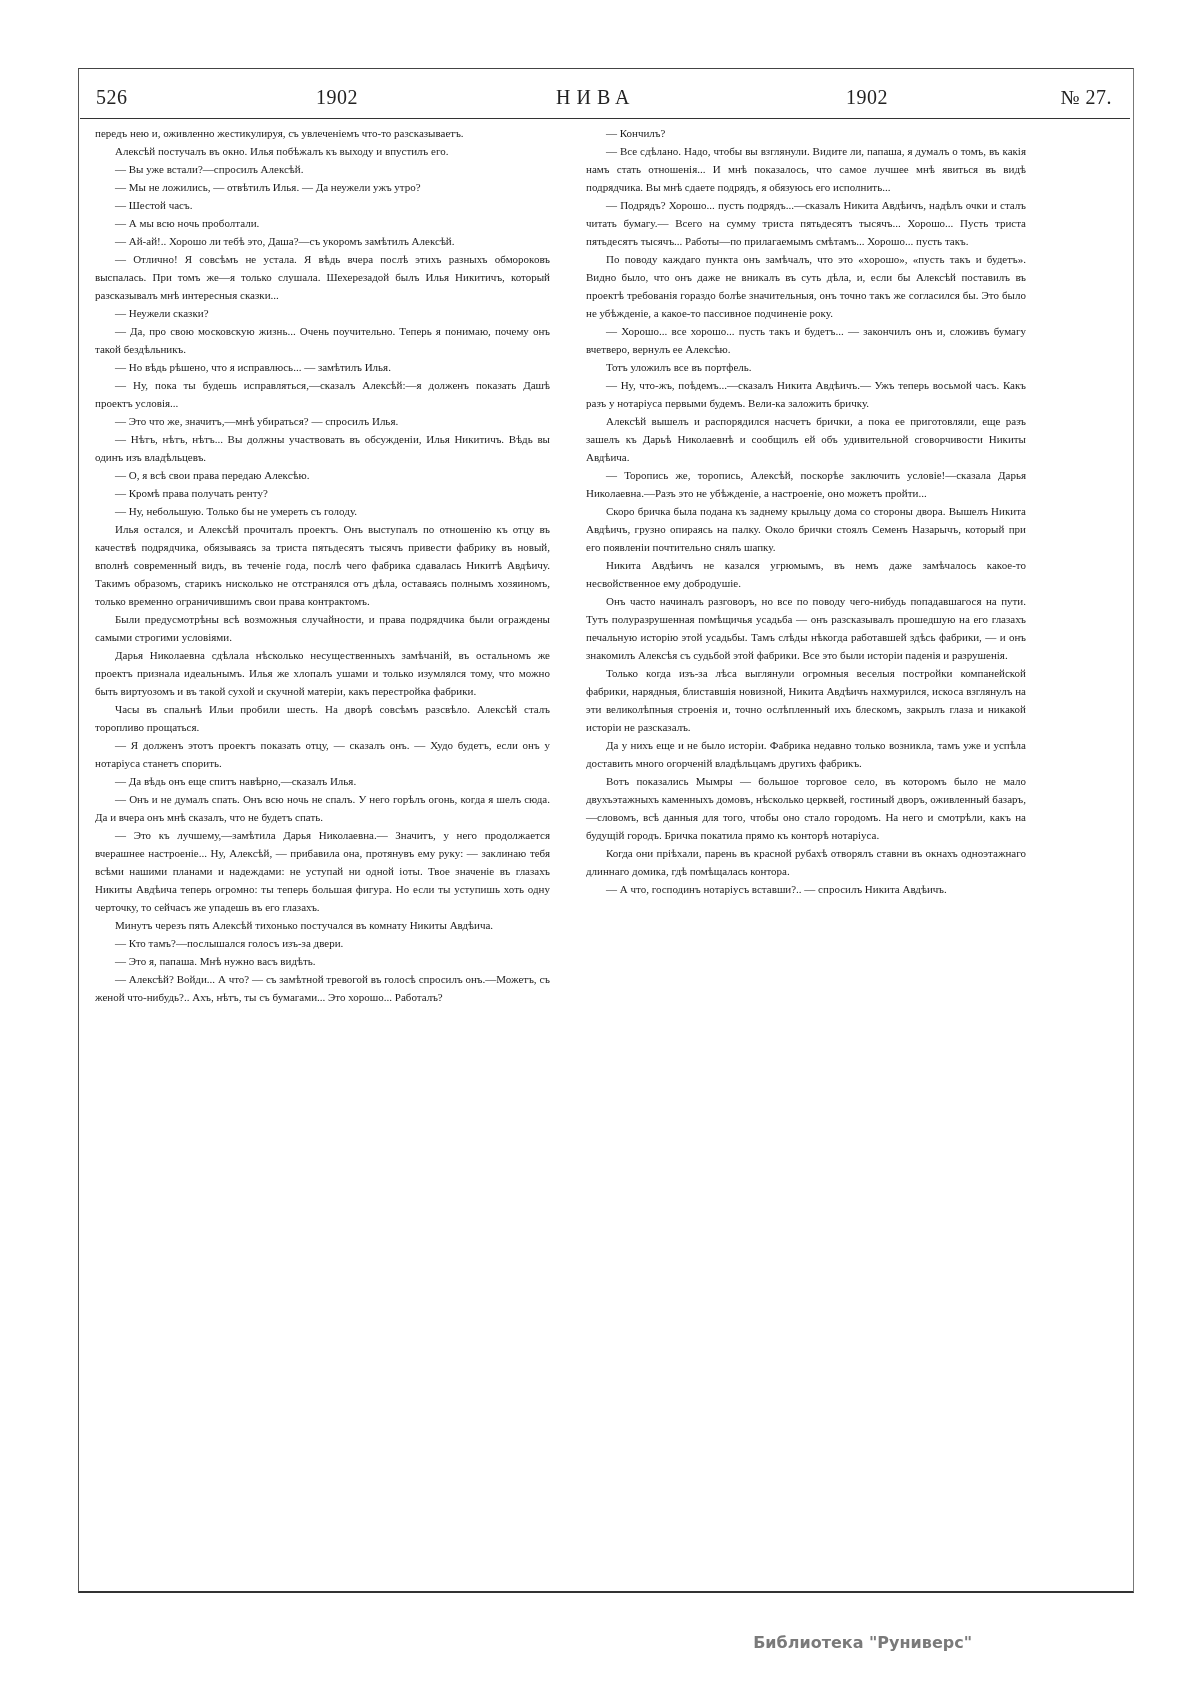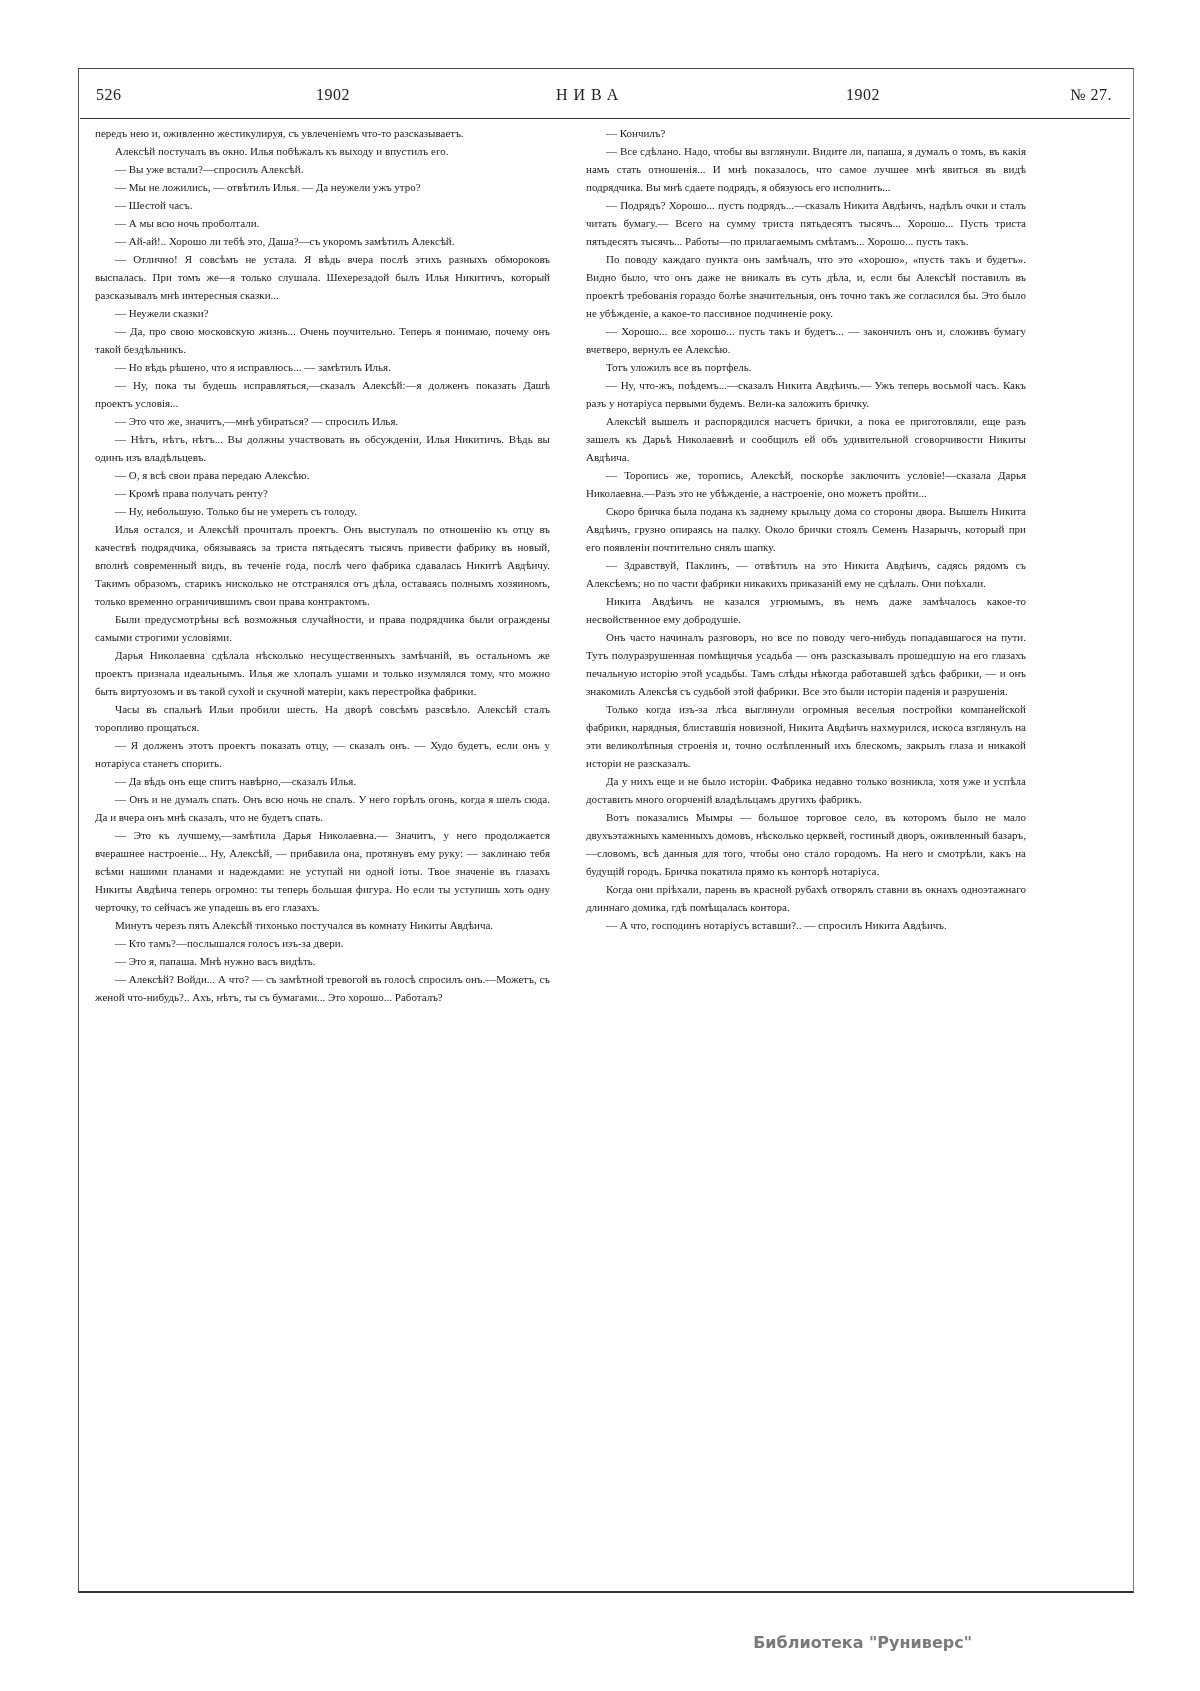--- a/index.html
+++ b/index.html
@@ -2,21 +2,21 @@
 <html><head>
 <meta charset="utf-8">
 <style>
   html, body { margin: 0; padding: 0; background: #ffffff; }
   body { width: 1200px; height: 1691px; position: relative; overflow: hidden;
          font-family: "Liberation Serif", "DejaVu Serif", serif; color: #1a1a1a; }
   .frame { position: absolute; left: 78px; top: 68px; width: 1054px; height: 1522px;
            border-left: 1.5px solid #555; border-right: 1.5px solid #777;
            border-top: 1.5px solid #444; border-bottom: 2px solid #333; }
   .running-head { position: absolute; left: 96px; right: 88px; top: 86px; height: 26px;
-                  font-size: 16px; letter-spacing: 0.5px; color: #222; }
+                  font-size: 20px; letter-spacing: 0.5px; color: #222; }
   .running-head span { position: absolute; top: 0; }
   .rh-page { left: 0; }
   .rh-year-left { left: 220px; }
   .rh-title { left: 460px; letter-spacing: 6px; }
   .rh-year-right { left: 750px; }
   .rh-issue { right: 0; }
   .head-rule { position: absolute; left: 80px; width: 1050px; top: 118px; height: 0;
                border-top: 1.5px solid #333; }
   .col { position: absolute; top: 124px; font-size: 11px; line-height: 18px;
          text-align: justify; color: #1c1c1c; }
@@ -76,23 +76,22 @@
     <p>— Кончилъ?</p>
     <p>— Все сдѣлано. Надо, чтобы вы взглянули. Видите ли, папаша, я думалъ о томъ, въ какія намъ стать отношенія... И мнѣ показалось, что самое лучшее мнѣ явиться въ видѣ подрядчика. Вы мнѣ сдаете подрядъ, я обязуюсь его исполнить...</p>
     <p>— Подрядъ? Хорошо... пусть подрядъ...—сказалъ Никита Авдѣичъ, надѣлъ очки и сталъ читать бумагу.— Всего на сумму триста пятьдесятъ тысячъ... Хорошо... Пусть триста пятьдесятъ тысячъ... Работы—по прилагаемымъ смѣтамъ... Хорошо... пусть такъ.</p>
     <p>По поводу каждаго пункта онъ замѣчалъ, что это «хорошо», «пусть такъ и будетъ». Видно было, что онъ даже не вникалъ въ суть дѣла, и, если бы Алексѣй поставилъ въ проектѣ требованія гораздо болѣе значительныя, онъ точно такъ же согласился бы. Это было не убѣжденіе, а какое-то пассивное подчиненіе року.</p>
     <p>— Хорошо... все хорошо... пусть такъ и будетъ... — закончилъ онъ и, сложивъ бумагу вчетверо, вернулъ ее Алексѣю.</p>
     <p>Тотъ уложилъ все въ портфель.</p>
     <p>— Ну, что-жъ, поѣдемъ...—сказалъ Никита Авдѣичъ.— Ужъ теперь восьмой часъ. Какъ разъ у нотаріуса первыми будемъ. Вели-ка заложить бричку.</p>
     <p>Алексѣй вышелъ и распорядился насчетъ брички, а пока ее приготовляли, еще разъ зашелъ къ Дарьѣ Николаевнѣ и сообщилъ ей объ удивительной сговорчивости Никиты Авдѣича.</p>
     <p>— Торопись же, торопись, Алексѣй, поскорѣе заключить условіе!—сказала Дарья Николаевна.—Разъ это не убѣжденіе, а настроеніе, оно можетъ пройти...</p>
     <p>Скоро бричка была подана къ заднему крыльцу дома со стороны двора. Вышелъ Никита Авдѣичъ, грузно опираясь на палку. Около брички стоялъ Семенъ Назарычъ, который при его появленіи почтительно снялъ шапку.</p>
-    <p>— Здравствуй, Паклинъ, — отвѣтилъ на это Никита Авдѣичъ, садясь рядомъ съ Алексѣемъ; но по части фабрики никакихъ приказаній ему не сдѣлалъ. Они поѣхали.</p>
     <p>Никита Авдѣичъ не казался угрюмымъ, въ немъ даже замѣчалось какое-то несвойственное ему добродушіе.</p>
     <p>Онъ часто начиналъ разговоръ, но все по поводу чего-нибудь попадавшагося на пути. Тутъ полуразрушенная помѣщичья усадьба — онъ разсказывалъ прошедшую на его глазахъ печальную исторію этой усадьбы. Тамъ слѣды нѣкогда работавшей здѣсь фабрики, — и онъ знакомилъ Алексѣя съ судьбой этой фабрики. Все это были исторіи паденія и разрушенія.</p>
     <p>Только когда изъ-за лѣса выглянули огромныя веселыя постройки компанейской фабрики, нарядныя, блиставшія новизной, Никита Авдѣичъ нахмурился, искоса взглянулъ на эти великолѣпныя строенія и, точно ослѣпленный ихъ блескомъ, закрылъ глаза и никакой исторіи не разсказалъ.</p>
-    <p>Да у нихъ еще и не было исторіи. Фабрика недавно только возникла, хотя уже и успѣла доставить много огорченій владѣльцамъ другихъ фабрикъ.</p>
+    <p>Да у нихъ еще и не было исторіи. Фабрика недавно только возникла, тамъ уже и успѣла доставить много огорченій владѣльцамъ другихъ фабрикъ.</p>
     <p>Вотъ показались Мымры — большое торговое село, въ которомъ было не мало двухъэтажныхъ каменныхъ домовъ, нѣсколько церквей, гостиный дворъ, оживленный базаръ,—словомъ, всѣ данныя для того, чтобы оно стало городомъ. На него и смотрѣли, какъ на будущій городъ. Бричка покатила прямо къ конторѣ нотаріуса.</p>
     <p>Когда они пріѣхали, парень въ красной рубахѣ отворялъ ставни въ окнахъ одноэтажнаго длиннаго домика, гдѣ помѣщалась контора.</p>
     <p>— А что, господинъ нотаріусъ вставши?.. — спросилъ Никита Авдѣичъ.</p>
   </div>
 
 <div class="watermark">Библиотека "Руниверс"</div>
 
 </body></html>

